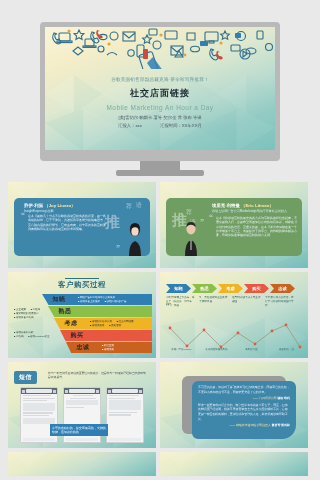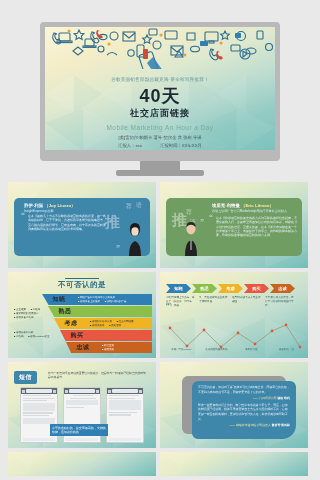--- a/index.html
+++ b/index.html
@@ -200,21 +200,20 @@
             <g fill="#2f7fb5">
               <rect x="155" y="14" width="8" height="5" rx=".8"></rect>
               <rect x="190" y="6" width="6" height="5" rx=".8"></rect>
               <path d="M108 30 l16 22 l-8 4 l-14 -20z" opacity=".85"></path>
             </g>
           </svg>
         </div>
 
         <div class="s1-text">
           <div class="s1-rec">谷歌美国销售部副总裁克海·莱辛斯写序推荐！</div>
-          <div class="s1-big">40天</div>
           <div class="s1-sub">社交店面链接</div>
           <div class="s1-en">Mobile Marketing An Hour a Day</div>
           <div class="s1-auth">[美]雷切尔·帕斯卡 著等·契尔金 普 张布 等译</div>
           <div class="s1-row">
             <span>汇报人：xxx</span>
             <span class="gap"></span>
             <span>汇报时间：XX年XX月</span>
           </div>
 
         </div>
@@ -294,21 +293,21 @@
 
       <div class="thumb">
         <svg class="tri-tex" viewBox="0 0 148 86" preserveAspectRatio="none">
           <polygon points="0,0 40,0 20,18" fill="#ffffff" opacity=".3"></polygon>
           <polygon points="0,52 35,44 35,86" fill="#8fc9c0" opacity=".4"></polygon>
           <polygon points="35,44 70,60 35,86" fill="#ffffff" opacity=".25"></polygon>
           <polygon points="70,60 105,44 105,86" fill="#7dbfba" opacity=".38"></polygon>
           <polygon points="105,44 148,64 105,86" fill="#ffffff" opacity=".2"></polygon>
         </svg>
         <div class="t4-rule"></div>
-        <div class="t4-title">不可否认的是</div>
+        <div class="t4-title">客户购买过程</div>
 
         <div class="bar" style="left:34px; top:22px; width:110px; background:#2f7fb5;
              clip-path:polygon(0 0,100% 0,100% 100%,6% 100%);">
           <span class="lab" style="width:34px; text-align:center">知晓</span>
           <span class="bullets" style="color:#eaf4fb">
             <span class="bul">网络广告和二维码等公交车媒体</span><br>
             <span class="bul">移动设备上的搜索</span>
             <span class="bul">移动应用内的广告</span>
           </span>
         </div>

